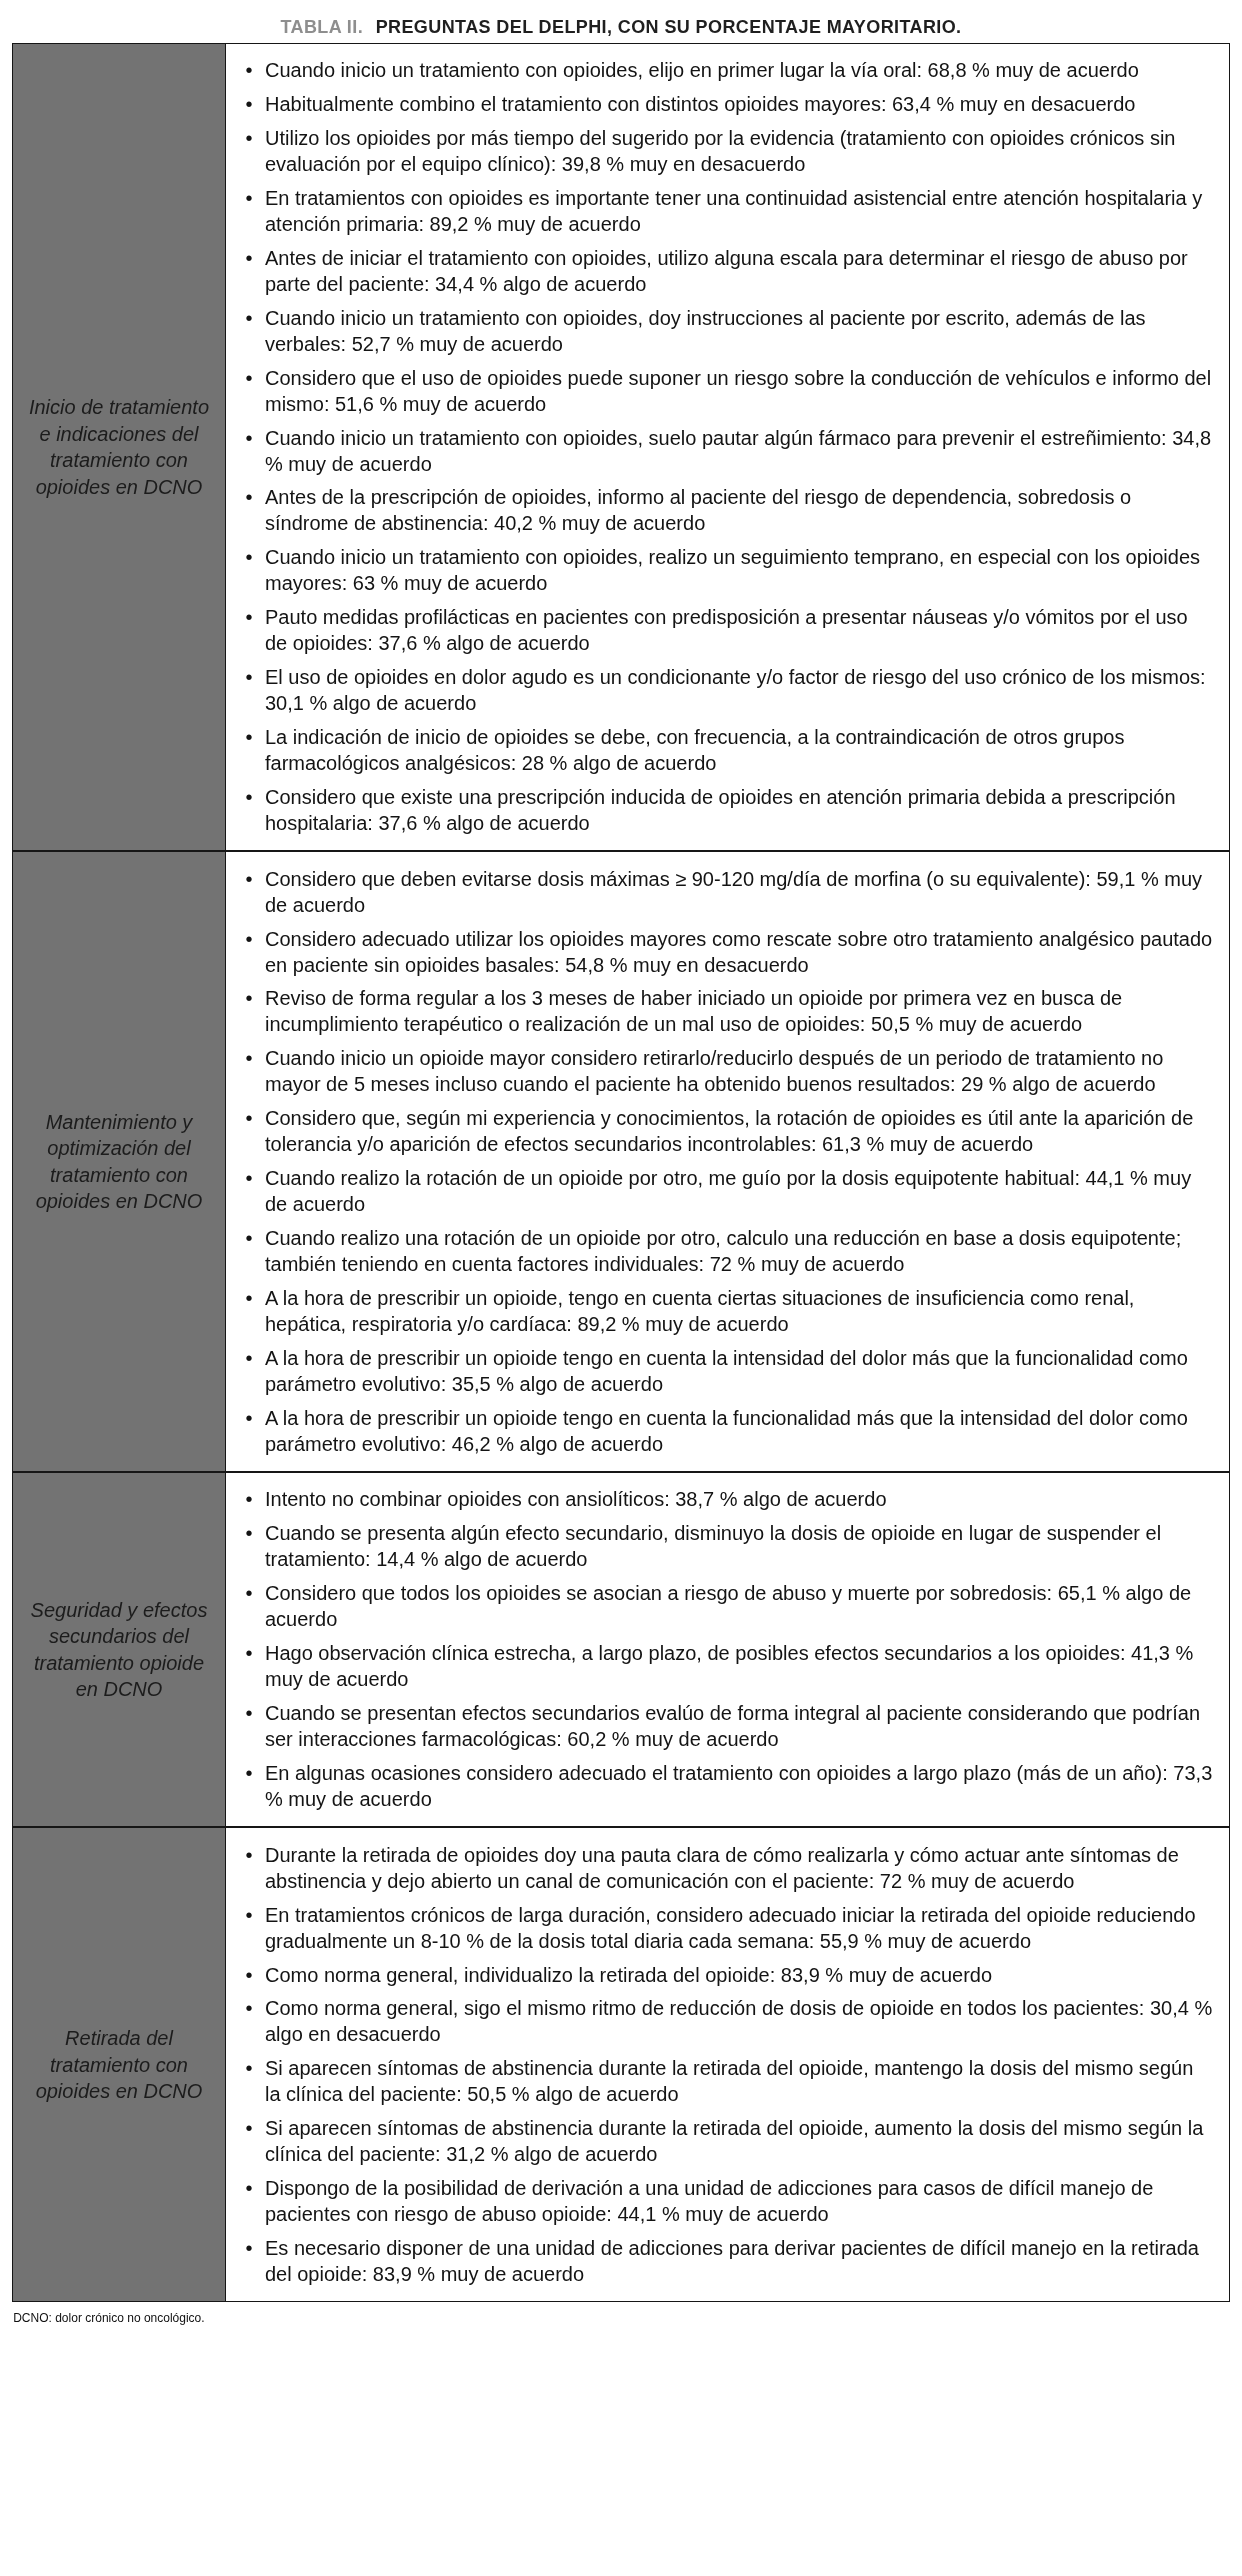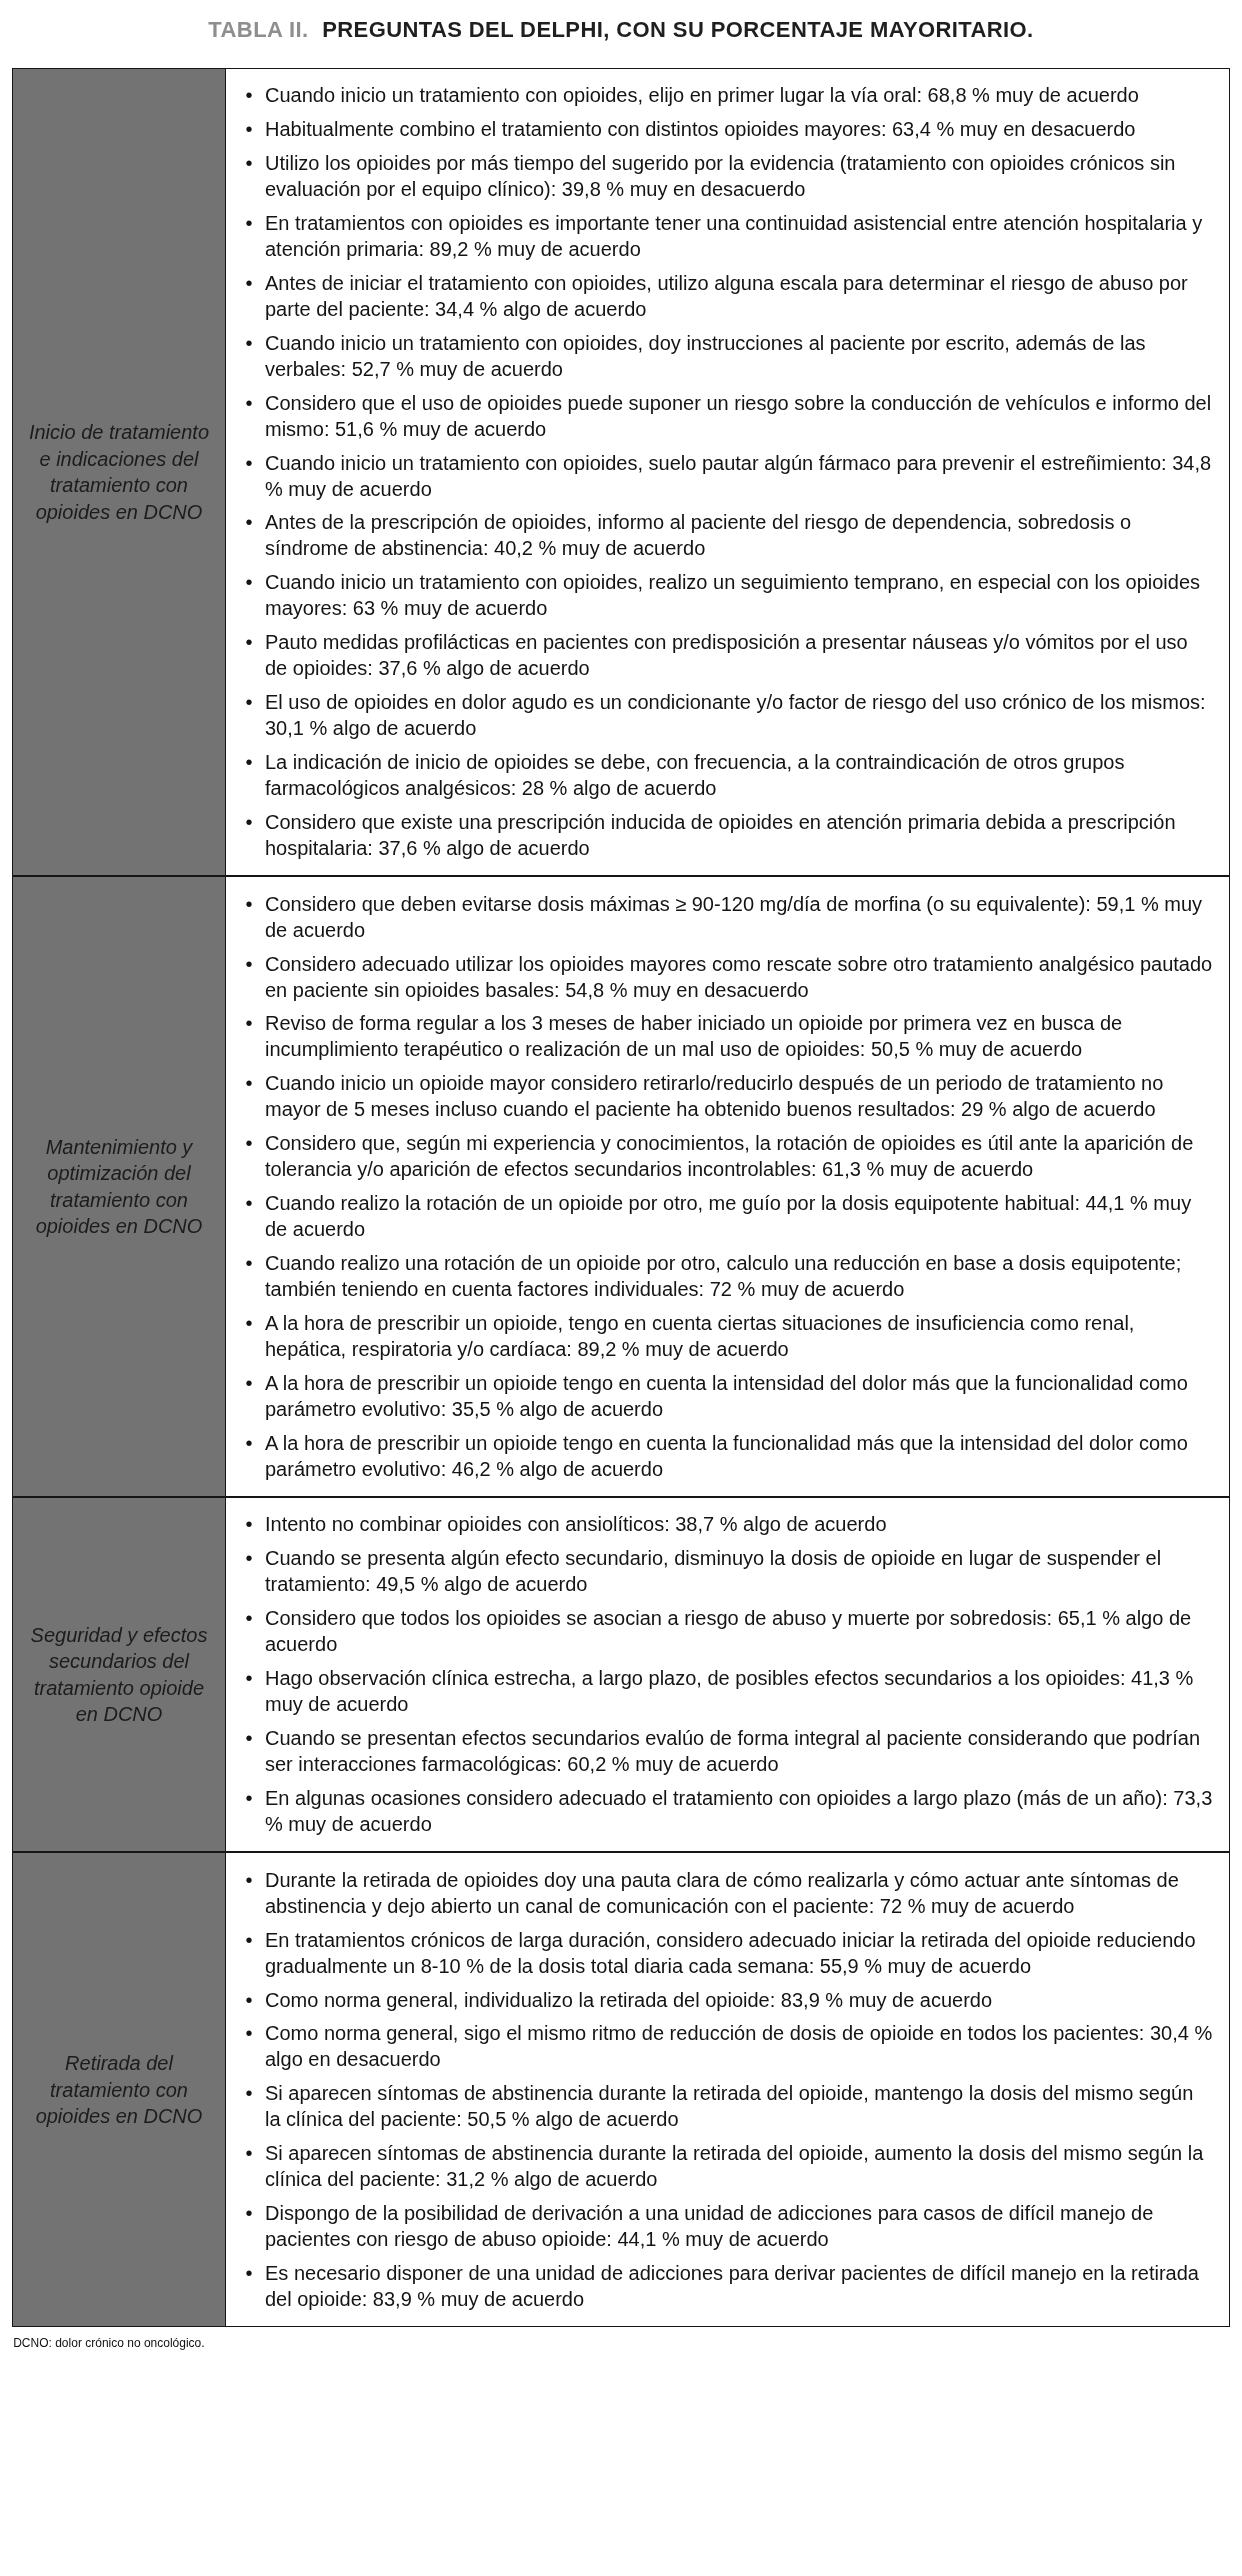--- a/index.html
+++ b/index.html
@@ -6,24 +6,24 @@
   html, body { background: #ffffff; }
   body {
     width: 1242px;
     font-family: "Liberation Sans", sans-serif;
     color: #1a1a1a;
   }
   .page { width: 1242px; padding: 17px 12px 14.5px 12px; }
 
   .title {
     text-align: center;
-    font-size: 22px;
+    font-size: 18px;
     font-weight: bold;
     letter-spacing: 0.4px;
-    margin-bottom: 25px;
+    margin-bottom: 5px;
     color: #1f1f1f;
   }
   .title-label { color: #8e8e8e; margin-right: 7.2px; }
   .title-text { color: #1f1f1f; }
 
   table.delphi-table {
     width: 100%;
     border-collapse: collapse;
     border: 1.8px solid #161616;
     table-layout: fixed;
@@ -197,21 +197,21 @@
         <tr>
           <td class="category-cell"><span>Seguridad y efectos secundarios del tratamiento opioide en DCNO</span></td>
           <td class="items-cell">
             <ul class="question-list">
               <li class="question-item">
                 <span class="bullet">•</span>
                 <span class="question-text">Intento no combinar opioides con ansiolíticos: 38,7 % algo de acuerdo</span>
               </li>
               <li class="question-item">
                 <span class="bullet">•</span>
-                <span class="question-text">Cuando se presenta algún efecto secundario, disminuyo la dosis de opioide en lugar de suspender el tratamiento: 49,5 % algo de acuerdo</span>
+                <span class="question-text">Cuando se presenta algún efecto secundario, disminuyo la dosis de opioide en lugar de suspender el tratamiento: 14,4 % algo de acuerdo</span>
               </li>
               <li class="question-item">
                 <span class="bullet">•</span>
                 <span class="question-text">Considero que todos los opioides se asocian a riesgo de abuso y muerte por sobredosis: 65,1 % algo de acuerdo</span>
               </li>
               <li class="question-item">
                 <span class="bullet">•</span>
                 <span class="question-text">Hago observación clínica estrecha, a largo plazo, de posibles efectos secundarios a los opioides: 41,3 % muy de acuerdo</span>
               </li>
               <li class="question-item">

